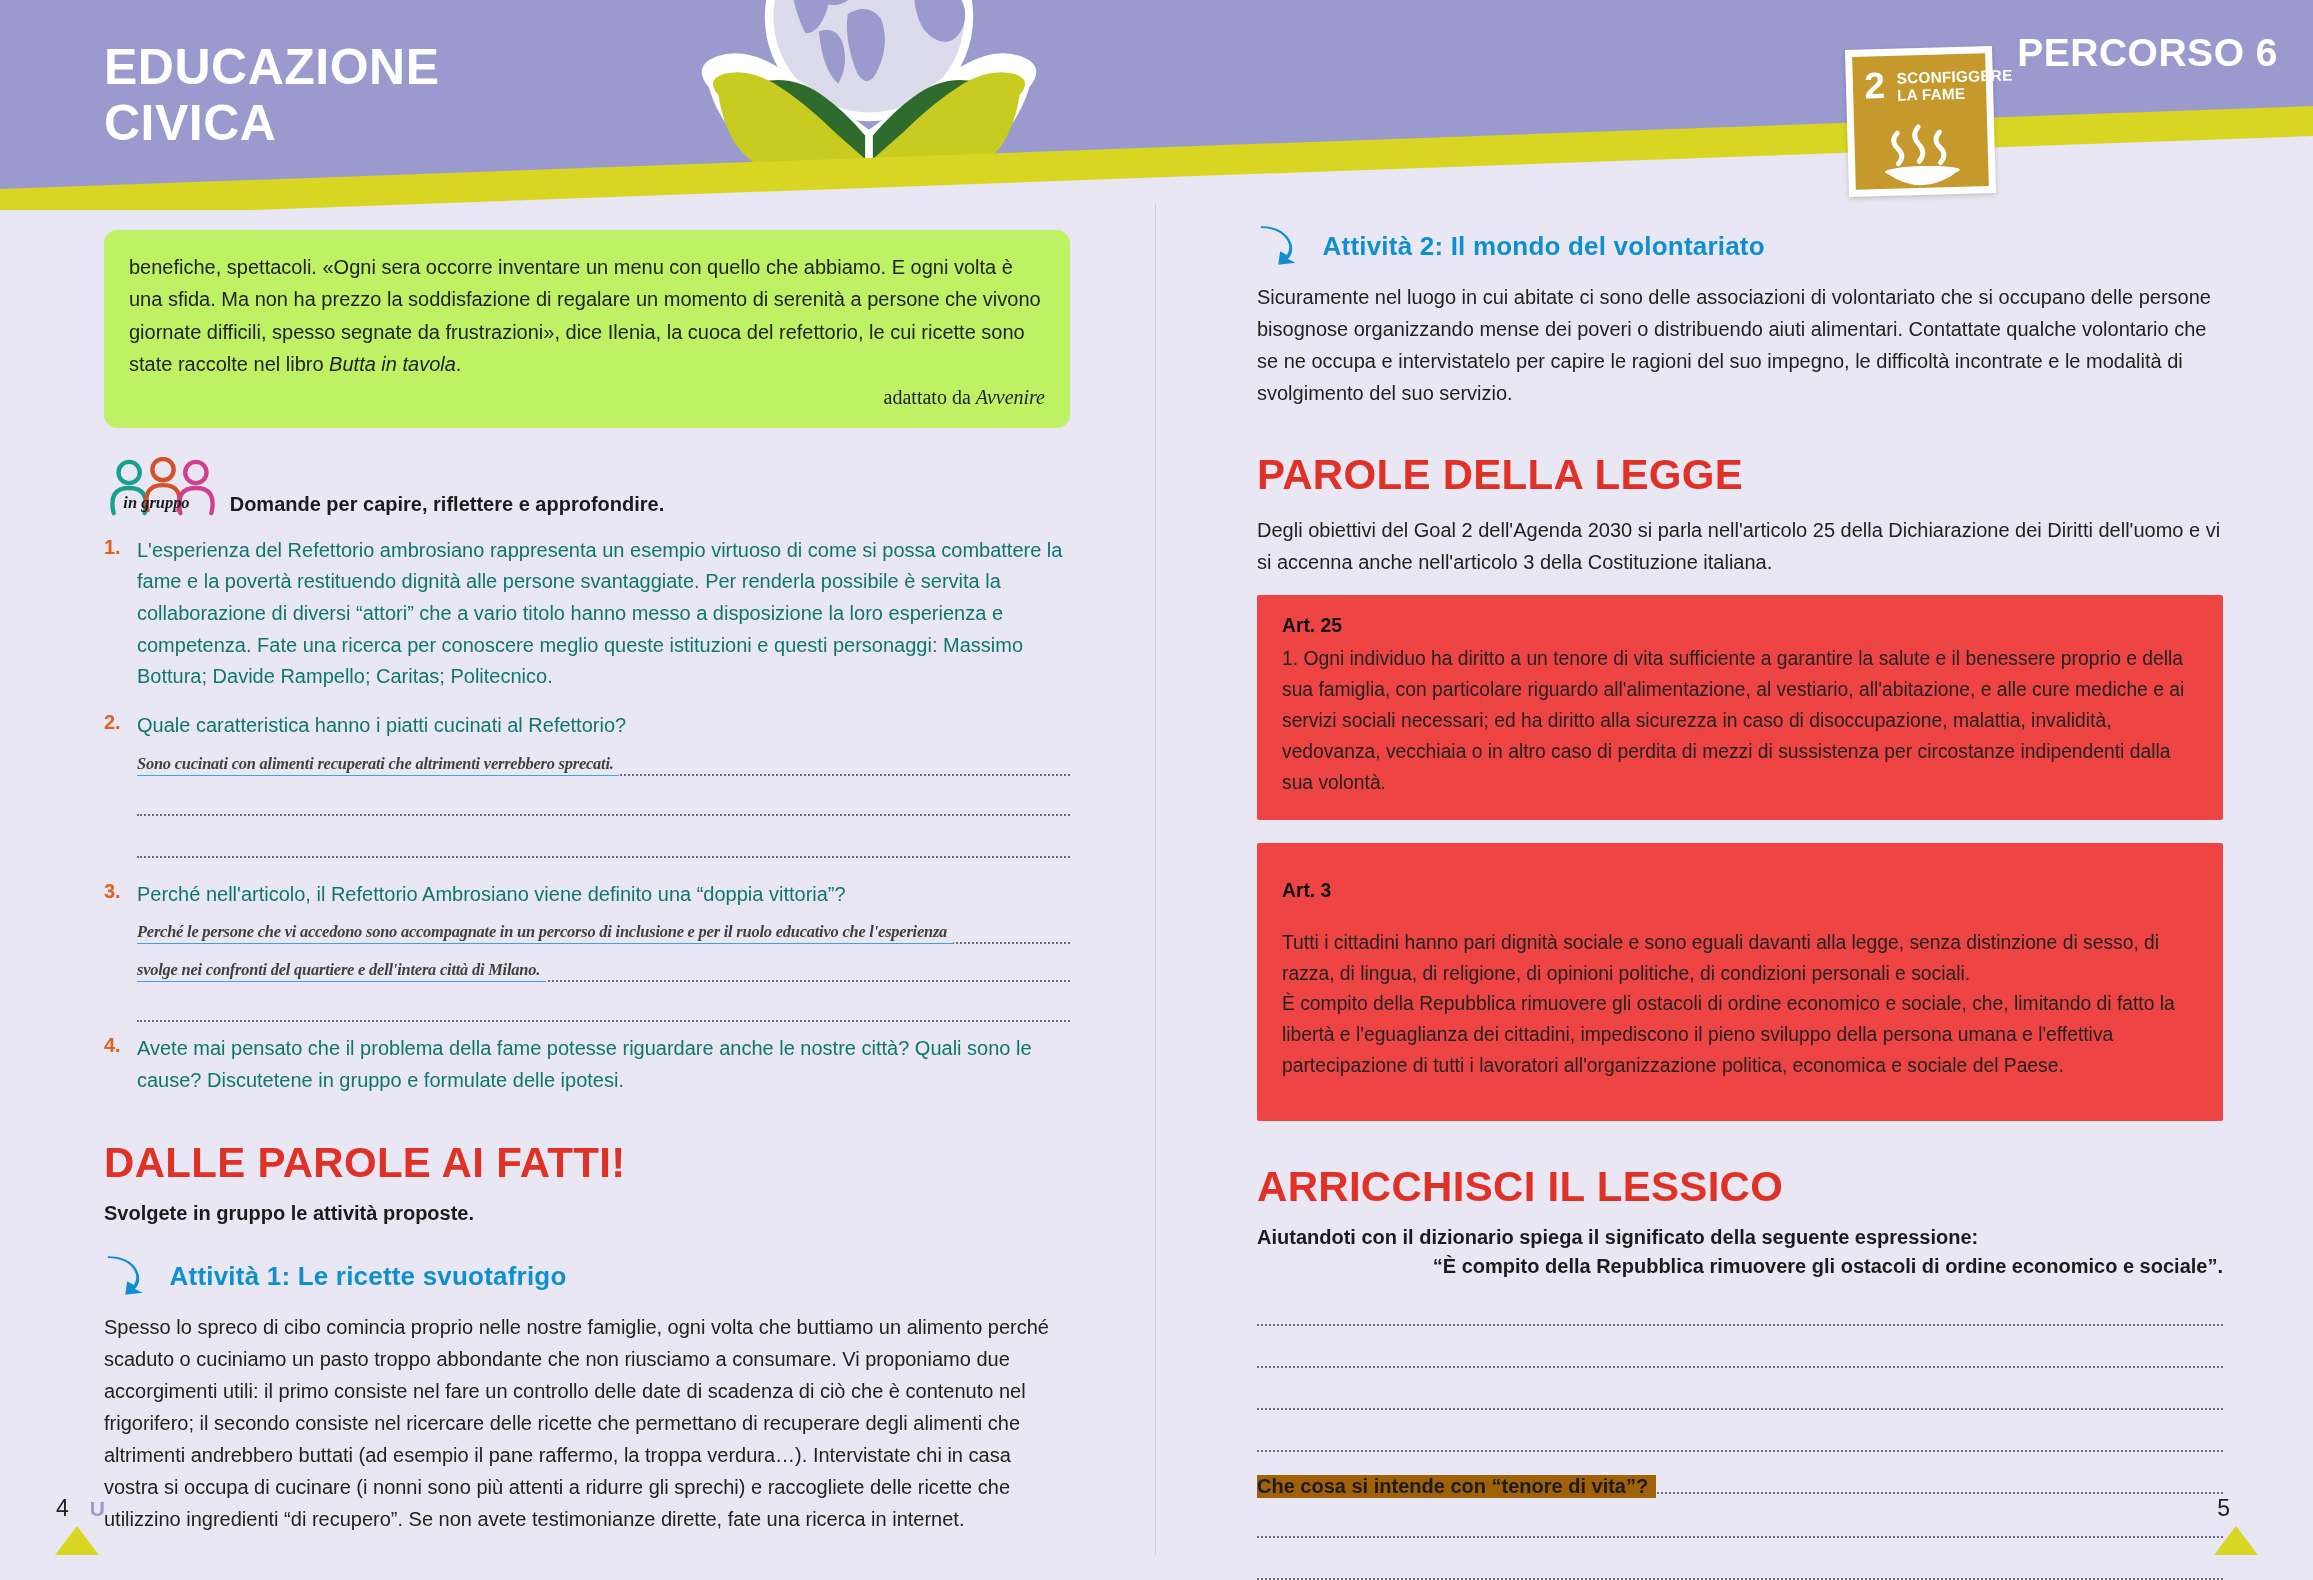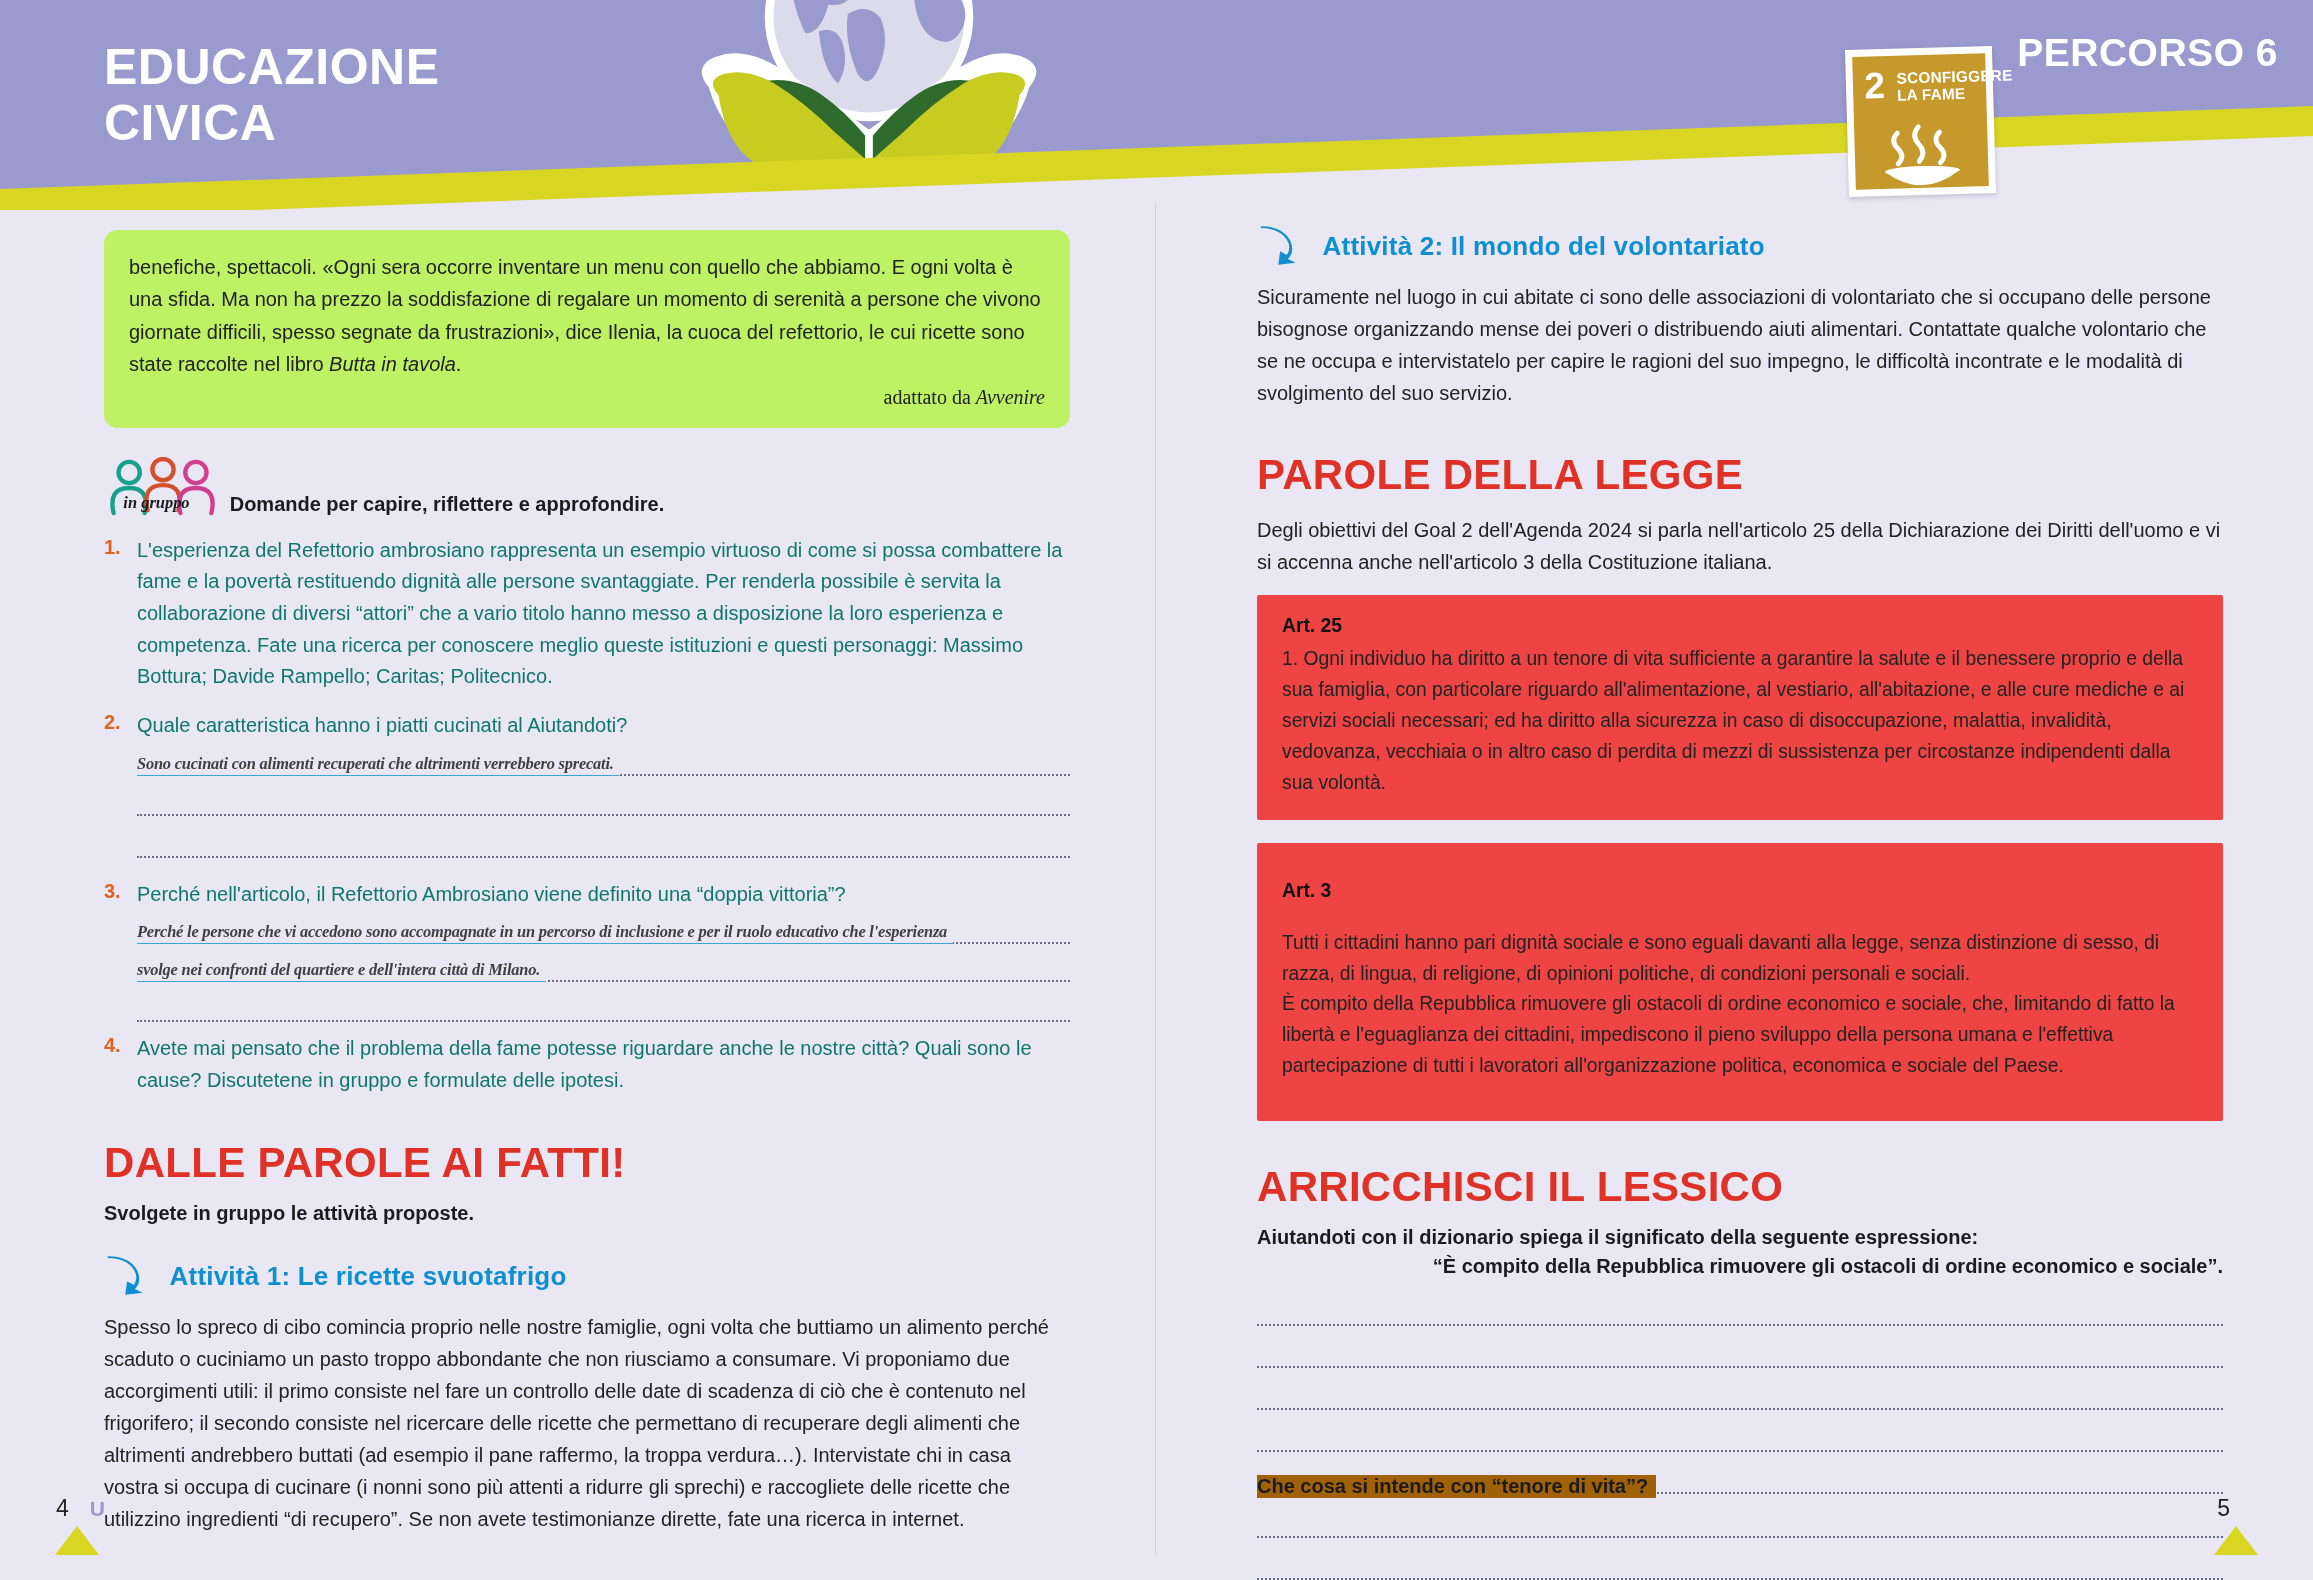--- a/index.html
+++ b/index.html
@@ -233,21 +233,21 @@
     <span class="ingruppo-label">Domande per capire, riflettere e approfondire.</span>
   </div>
 
   <div class="qitem">
     <div class="qnum">1.</div>
     <div class="qtext">L'esperienza del Refettorio ambrosiano rappresenta un esempio virtuoso di come si possa combattere la fame e la povertà restituendo dignità alle persone svantaggiate. Per renderla possibile è servita la collaborazione di diversi “attori” che a vario titolo hanno messo a disposizione la loro esperienza e competenza. Fate una ricerca per conoscere meglio queste istituzioni e questi personaggi: Massimo Bottura; Davide Rampello; Caritas; Politecnico.</div>
   </div>
 
   <div class="qitem" style="margin-top:17.4px;">
     <div class="qnum">2.</div>
-    <div class="qtext">Quale caratteristica hanno i piatti cucinati al Aiutandoti?</div>
+    <div class="qtext">Quale caratteristica hanno i piatti cucinati al Refettorio?</div>
   </div>
   <div class="ansline">
     <div class="dotline"></div>
     <span class="ans">Sono cucinati con alimenti recuperati che altrimenti verrebbero sprecati.</span>
   </div>
   <div class="blankline">
       <div class="dotline"></div>
     </div>
   <div class="blankline">
       <div class="dotline"></div>
@@ -294,21 +294,21 @@
     <span>
       <svg width="54" height="41" viewBox="0 0 56 42">
         <path d="M4 2 q22 0 30 14 q6 12 -2 20 l8 4 l-18 2 l2 -14 l7 4 q5 -8 0 -16 q-8 -12 -27 -12z" fill="#0f8fd0"></path>
       </svg>
     </span>
     <span class="att-title">Attività 2: Il mondo del volontariato</span>
   </div>
   <p class="body-p">Sicuramente nel luogo in cui abitate ci sono delle associazioni di volontariato che si occupano delle persone bisognose organizzando mense dei poveri o distribuendo aiuti alimentari. Contattate qualche volontario che se ne occupa e intervistatelo per capire le ragioni del suo impegno, le difficoltà incontrate e le modalità di svolgimento del suo servizio.</p>
 
   <div class="h-red">PAROLE DELLA LEGGE</div>
-  <p class="body-p" style="margin-top:0;">Degli obiettivi del Goal 2 dell'Agenda 2024 si parla nell'articolo 25 della Dichiarazione dei Diritti dell'uomo e vi si accenna anche nell'articolo 3 della Costituzione italiana.</p>
+  <p class="body-p" style="margin-top:0;">Degli obiettivi del Goal 2 dell'Agenda 2030 si parla nell'articolo 25 della Dichiarazione dei Diritti dell'uomo e vi si accenna anche nell'articolo 3 della Costituzione italiana.</p>
 
   <div class="law-card">
     <h4>Art. 25</h4>
     <p>1. Ogni individuo ha diritto a un tenore di vita sufficiente a garantire la salute e il benessere proprio e della sua famiglia, con particolare riguardo all'alimentazione, al vestiario, all'abitazione, e alle cure mediche e ai servizi sociali necessari; ed ha diritto alla sicurezza in caso di disoccupazione, malattia, invalidità, vedovanza, vecchiaia o in altro caso di perdita di mezzi di sussistenza per circostanze indipendenti dalla sua volontà.</p>
   </div>
 
   <div class="law-card" style="margin-top:23px;white-space:pre-line;">
     <h4>Art. 3</h4>
     <p>Tutti i cittadini hanno pari dignità sociale e sono eguali davanti alla legge, senza distinzione di sesso, di razza, di lingua, di religione, di opinioni politiche, di condizioni personali e sociali.
 È compito della Repubblica rimuovere gli ostacoli di ordine economico e sociale, che, limitando di fatto la libertà e l'eguaglianza dei cittadini, impediscono il pieno sviluppo della persona umana e l'effettiva partecipazione di tutti i lavoratori all'organizzazione politica, economica e sociale del Paese.</p>

